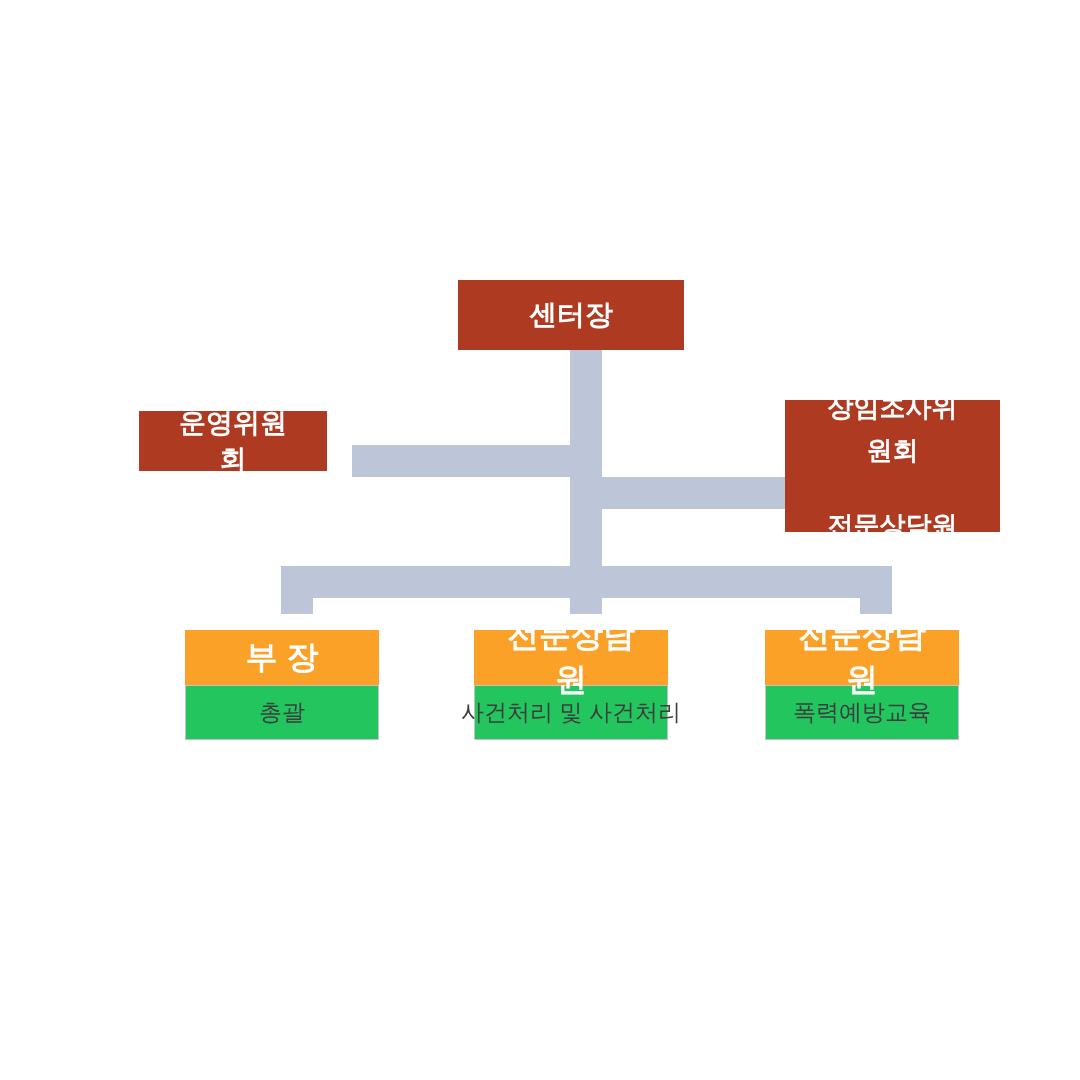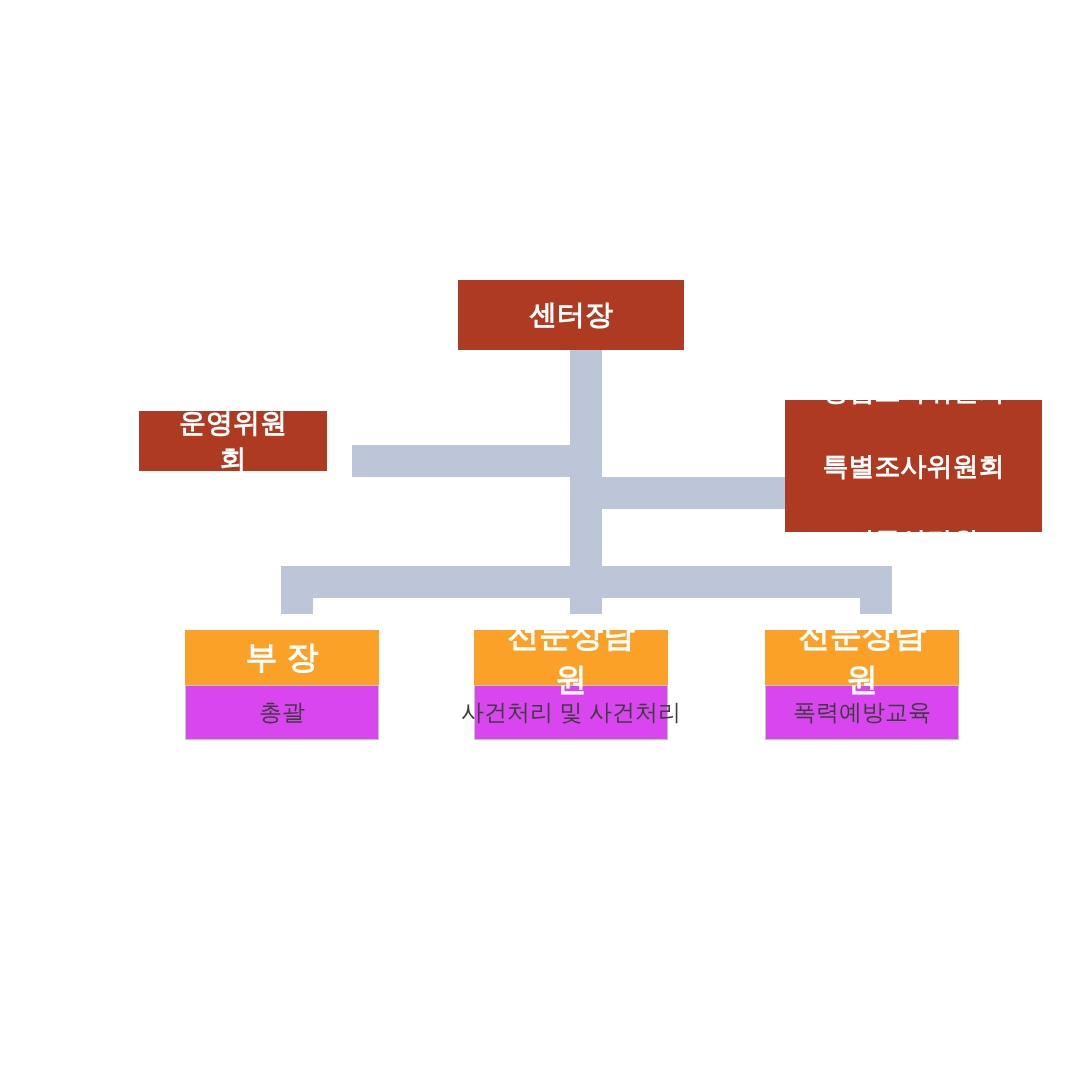--- a/index.html
+++ b/index.html
@@ -9,40 +9,40 @@
 
   .box { position: absolute; display: flex; align-items: center; justify-content: center; text-align: center; }
 
   .brick {
     background: #AD3A21;
     color: #ffffff;
     font-weight: bold;
   }
   .root-box   { left: 426px; top: 248px; width: 226px; height: 70px; font-size: 28px; }
   .left-box   { left: 107px; top: 379px; width: 188px; height: 60px; font-size: 27px; }
-  .right-box  { left: 753px; top: 368px; width: 257px; height: 132px; font-size: 26px;
+  .right-box  { left: 753px; top: 368px; width: 215px; height: 132px; font-size: 26px;
                 flex-direction: column; line-height: 43px; }
 
   .child { position: absolute; width: 226px; }
   .child-1 { left: 137px; top: 582px; }
   .child-2 { left: 426px; top: 582px; }
   .child-3 { left: 717px; top: 582px; }
 
   .child-header {
     height: 55px;
     background: #FBA127;
     color: #ffffff;
     font-weight: bold;
     font-size: 32px;
     display: flex; align-items: center; justify-content: center;
     text-align: center;
   }
   .child-body {
     height: 55px;
-    background: #d946ef;
+    background: #22c55e;
     border: 1px solid #C3C3C3;
     color: #3D3D3D;
     font-size: 23px;
     display: flex; align-items: center; justify-content: center;
     text-align: center;
     white-space: nowrap;
   }
 
   .line { position: absolute; background: #BDC6D8; }
   .v-root    { left: 538px; top: 318px; width: 2px;  height: 217px; }
@@ -69,21 +69,20 @@
   <div class="box brick root-box">
     <span>센터장</span>
   </div>
 
   <div class="box brick left-box">
     <span>운영위원회</span>
   </div>
 
   <div class="box brick right-box">
     <span>상임조사위원회</span>
-    <span>특별조사위원회</span>
     <span>전문상담원</span>
   </div>
 
   <div class="child child-1">
     <div class="child-header">
       <span>부 장</span>
     </div>
     <div class="child-body">
       <span>총괄</span>
     </div>

